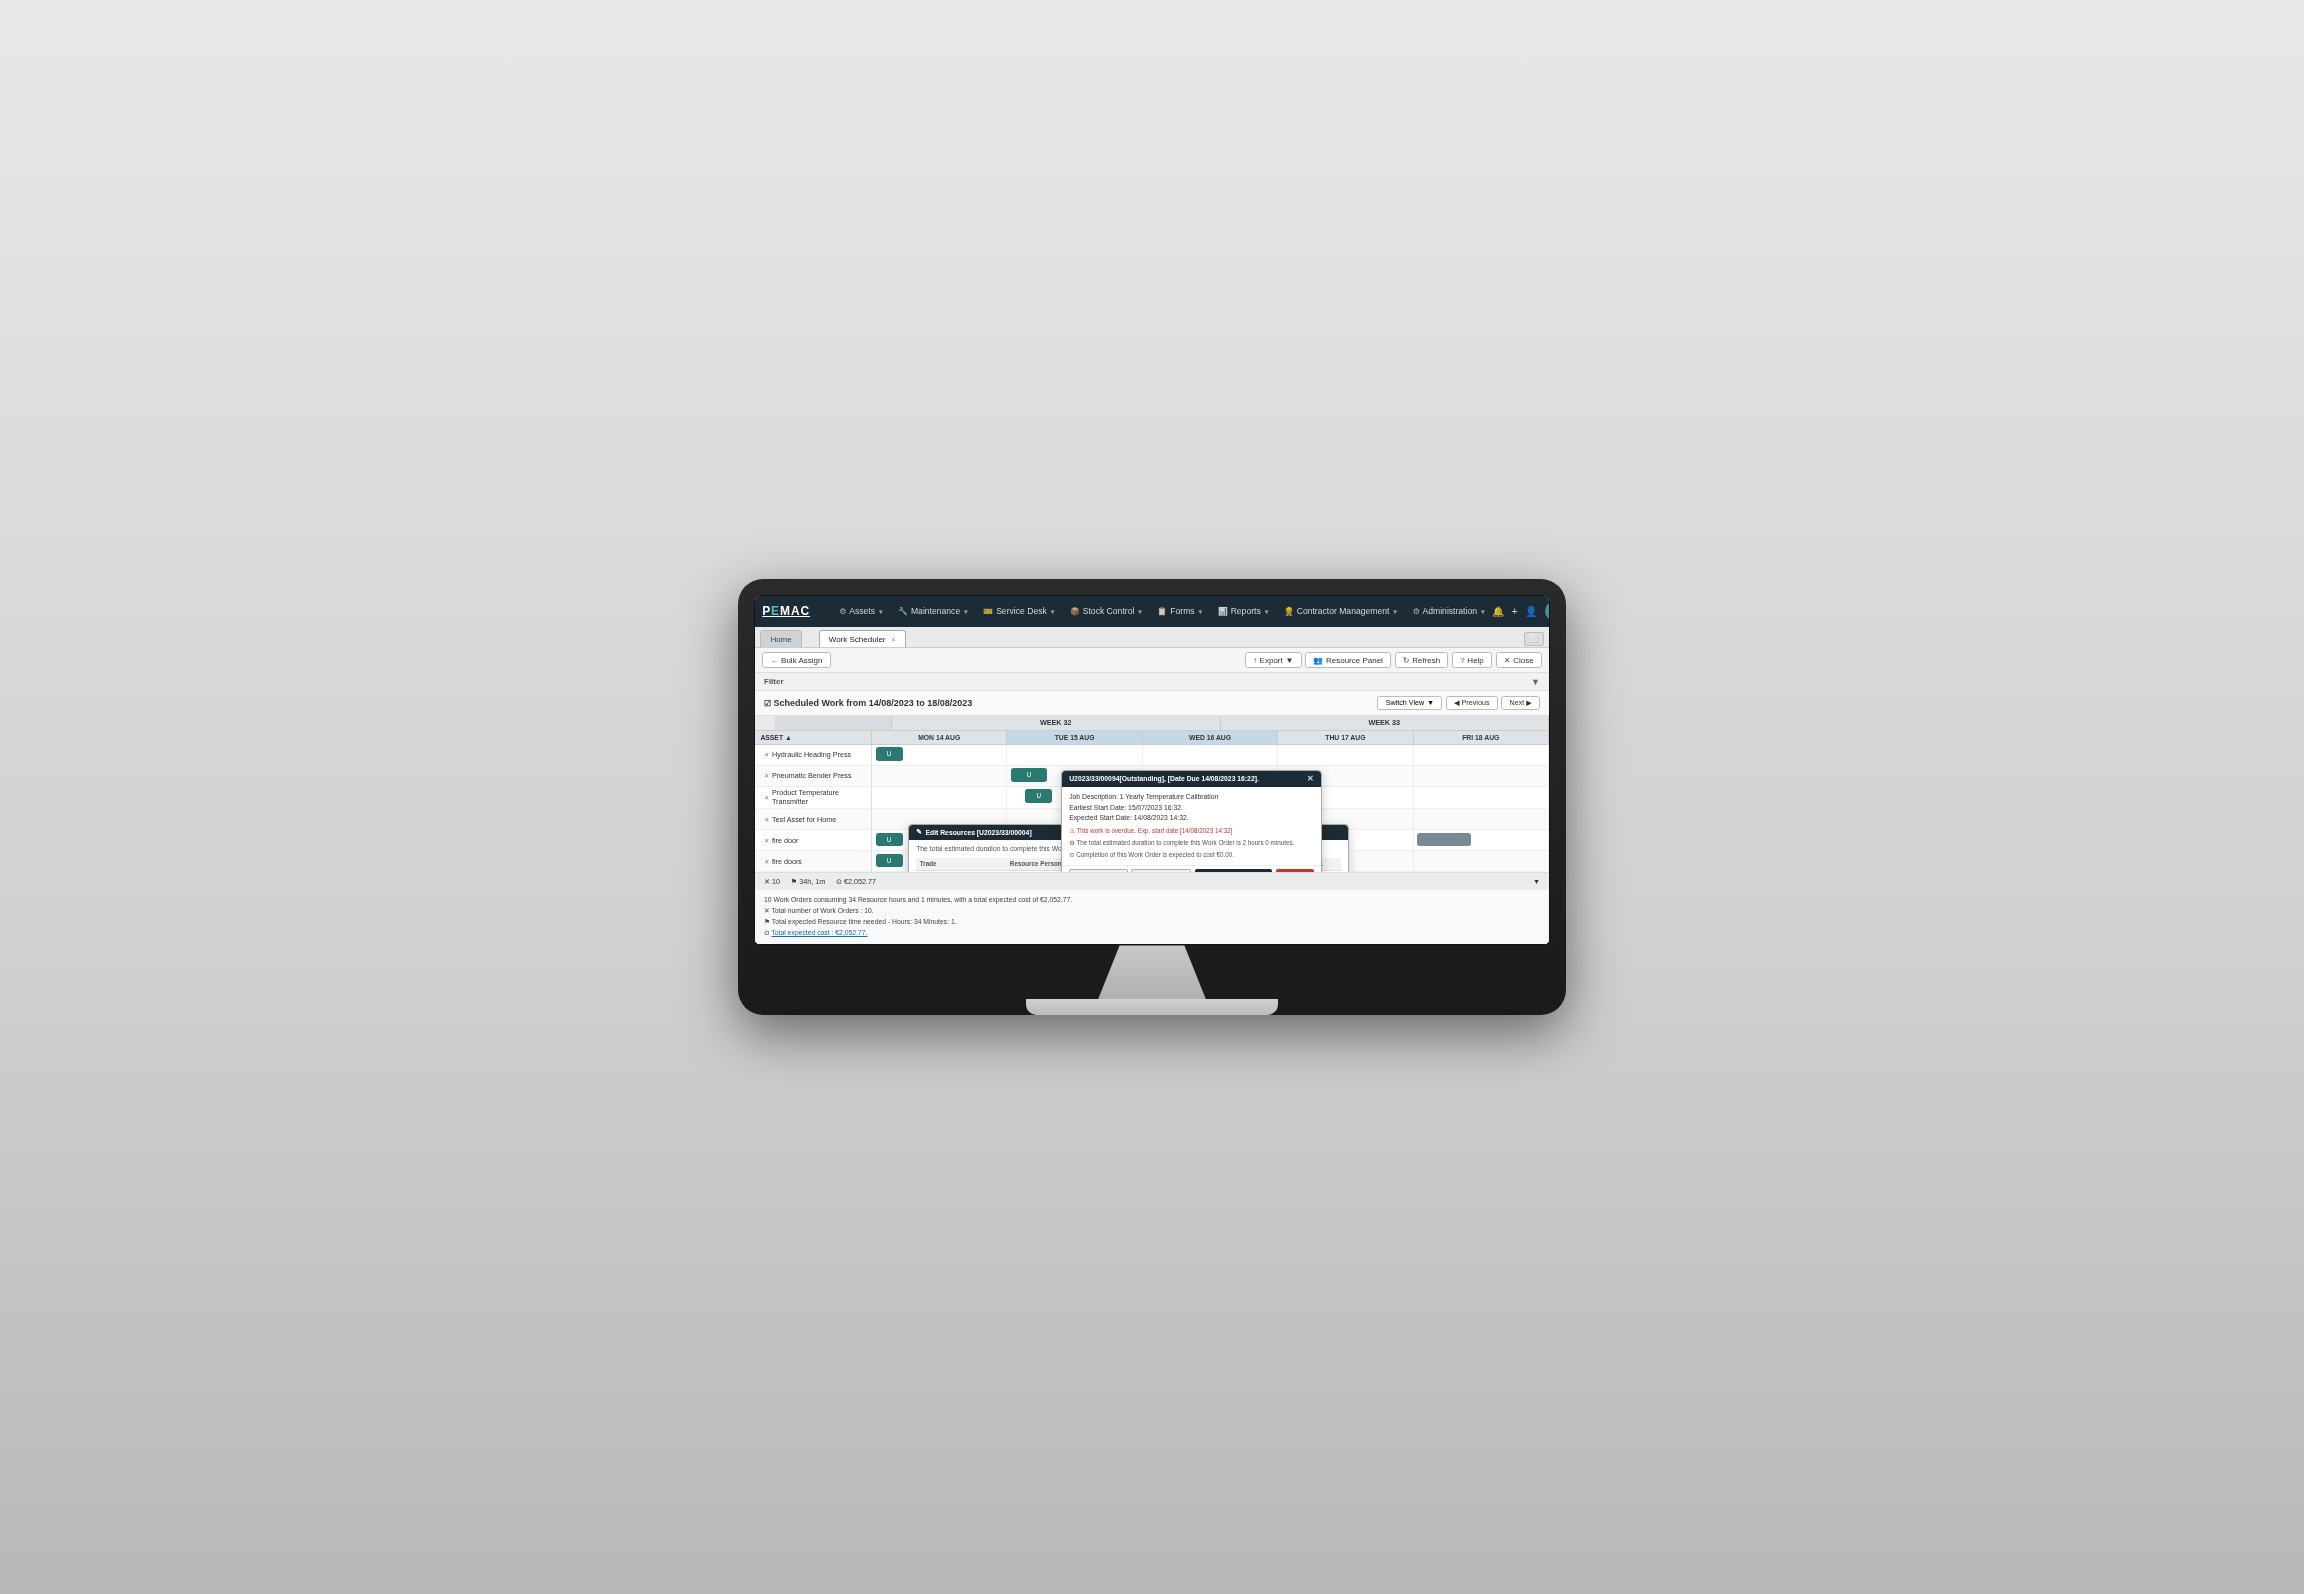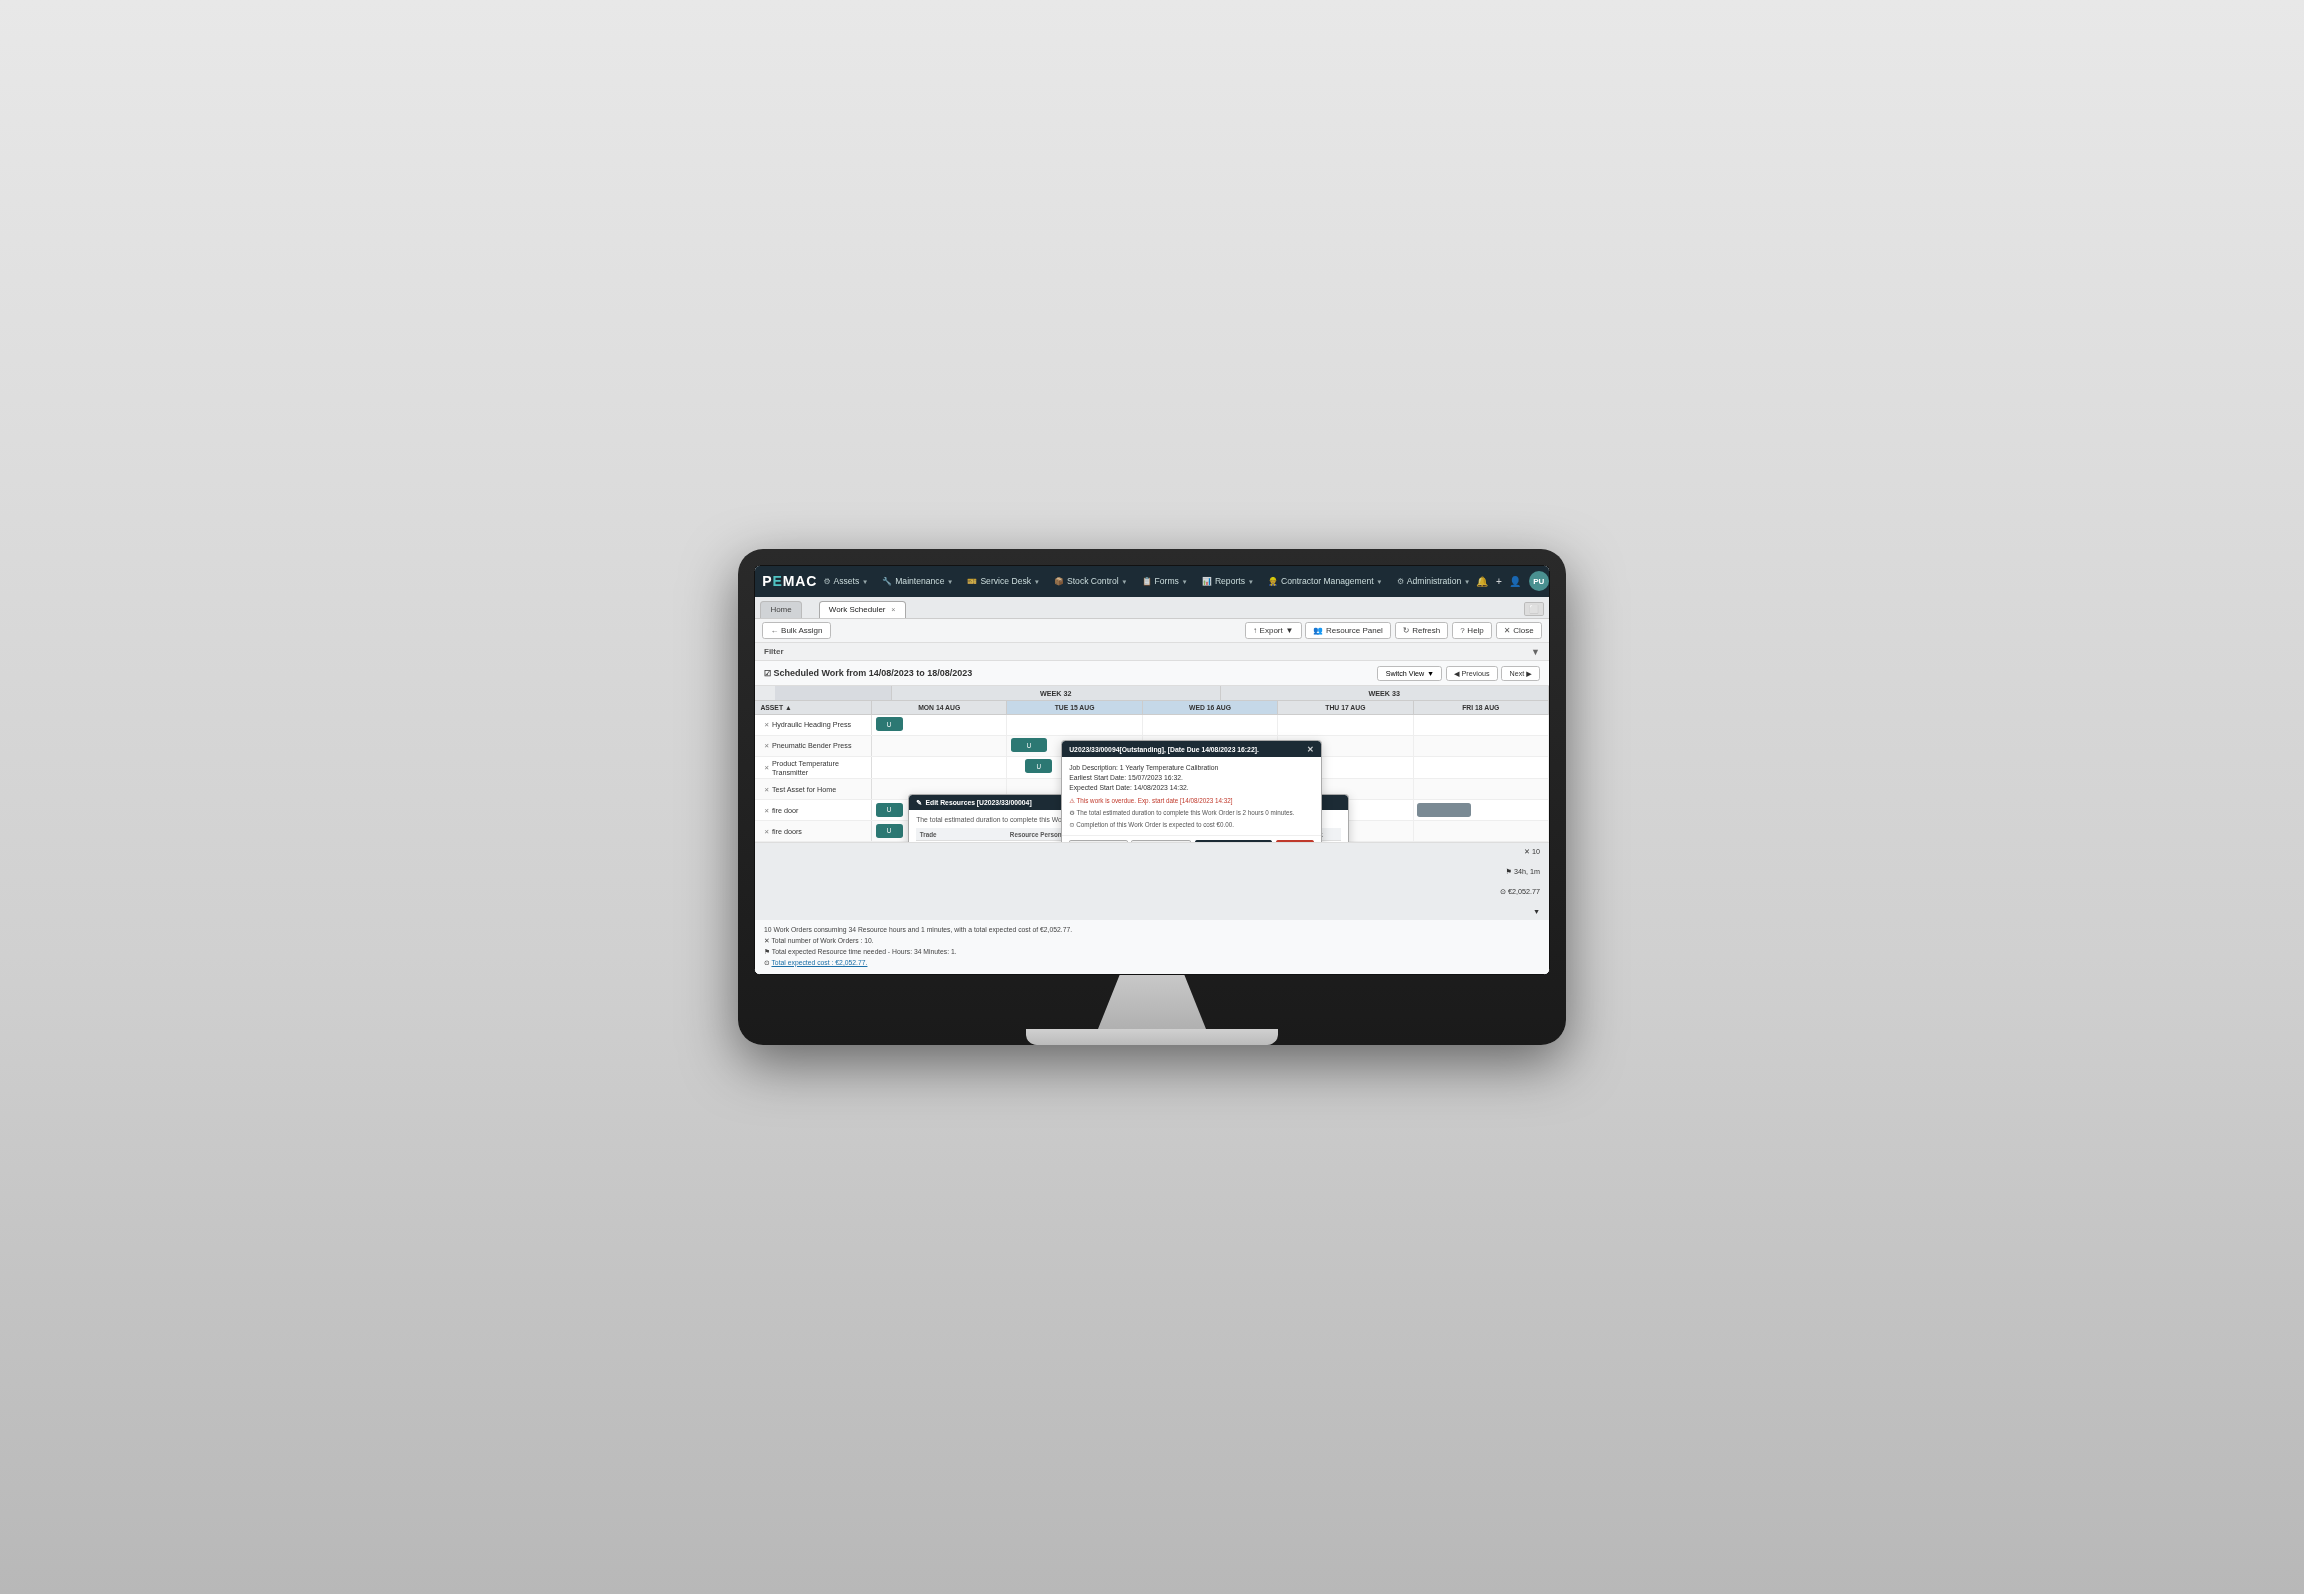--- a/index.html
+++ b/index.html
@@ -50,24 +50,25 @@
       color: #fff;
       display: flex;
       align-items: center;
       padding: 0 7.2px;
       height: 31px;
       font-size: 9px;
     }
 
     .logo {
       font-weight: bold;
-      font-size: 14px;
+      font-size: 12px;
       color: #fff;
-      margin-right: 0;
+      margin-right: 23px;
       letter-spacing: 0.9px;
+      text-decoration: underline;
     }
 
     .logo span { color: #4fc3c3; }
 
     .nav-items {
       display: flex;
       align-items: center;
       gap: 1.8px;
       flex: 1;
     }
@@ -528,23 +529,22 @@
     }
 
     
     .summary-bar {
       background: #eaecee;
       padding: 4px 9px;
       border-top: 0.9px solid #ddd;
       font-size: 7.2px;
       color: #333;
       display: flex;
-      align-items: flex-end;
+      align-items: flex-start;
       gap: 10.8px;
-      flex-direction: column;
     }
 
     .summary-detail {
       background: #f8f9fa;
       padding: 5.4px 9px;
       font-size: 6.8px;
       color: #444;
       line-height: 1.6;
     }
 

